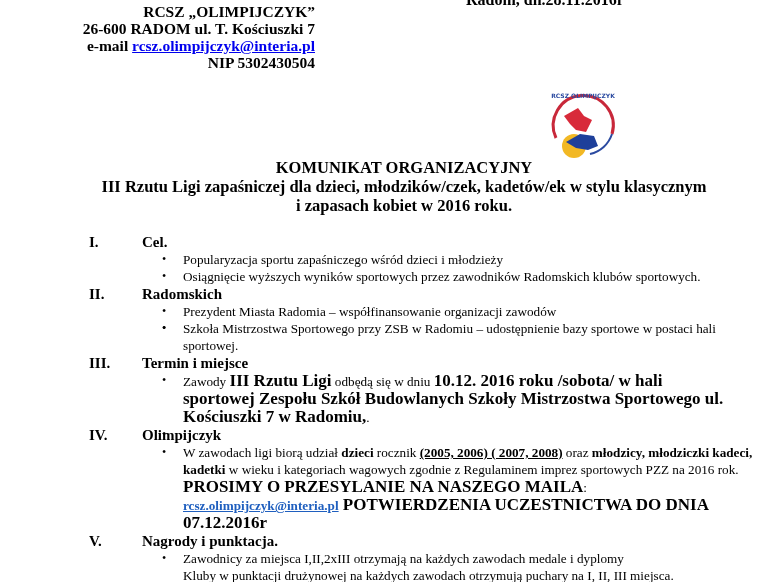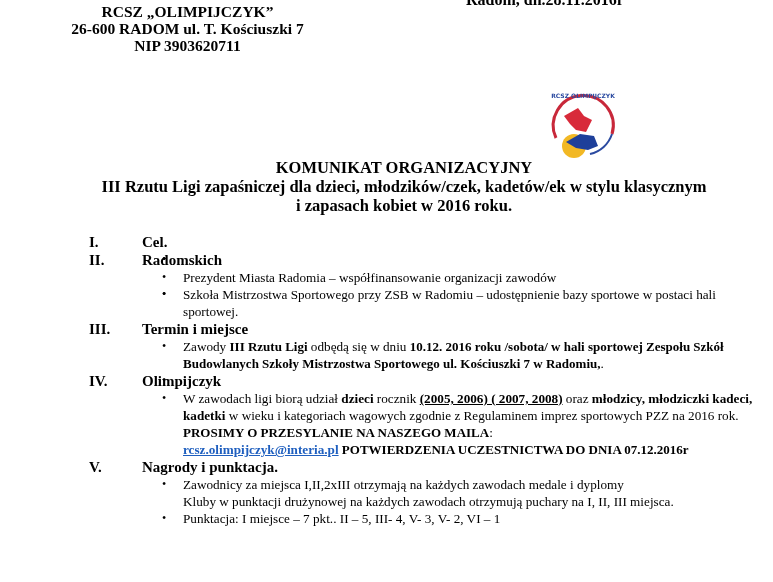--- a/index.html
+++ b/index.html
@@ -1,48 +1,52 @@
 <!DOCTYPE html>
 <html><head>
 <meta charset="utf-8">
 <style>
   html, body { margin:0; padding:0; background:#ffffff; }
   body { width:773px; height:582px; overflow:hidden; position:relative;
          font-family:"Liberation Serif", serif; color:#000; }
   .dateline { position:absolute; left:466px; top:-9px; font-size:16px; font-weight:bold; white-space:nowrap; }
-  .header { position:absolute; left:60px; top:3px; width:255px; text-align:center;
+  .header { position:absolute; left:60px; top:3px; width:255px; text-align:right;
             font-weight:bold; font-size:15.5px; line-height:17px; }
   .header a { color:#0000ee; text-decoration:underline; }
   .logo { position:absolute; left:546px; top:86px; width:74px; height:74px; }
   .title-block { position:absolute; left:0; top:158px; width:808px; text-align:center;
                  font-weight:bold; font-size:16.5px; line-height:19px; }
   .sections { position:absolute; left:0; top:233px; width:773px; }
   .section { position:relative; }
   .sec-head { display:flex; font-weight:bold; font-size:15px; line-height:18px; }
   .sec-num { width:53px; padding-left:89px; }
   .sec-title { }
   ul.bullets { list-style:none; margin:0; padding:0; }
   ul.bullets li { position:relative; padding-left:183px; padding-right:40px;
                   font-size:13.2px; line-height:17px; }
   ul.bullets li .dot { position:absolute; left:162px; top:0; font-size:12px; }
   .b { font-weight:bold; }
   .u { text-decoration:underline; }
   a.mail { color:#1f5fbf; text-decoration:underline; font-weight:bold; }
-  .b13 { font-size:13px; }
+  .b13 { font-size:17px; }
   .cont { display:block; }
 </style>
 </head>
 <body>
 
 <div class="dateline">Radom, dn.28.11.2016r</div>
 
 <div class="header">
   <div>RCSZ „OLIMPIJCZYK”</div>
   <div>26-600 RADOM  ul. T. Kościuszki 7</div>
-  <div>NIP 3903620711</div>
+  <div>
+    <span>e-mail</span>
+    <a>rcsz.olimpijczyk@interia.pl</a>
+  </div>
+  <div>NIP 5302430504</div>
 </div>
 
 <svg class="logo" viewBox="0 0 74 74">
   <path d="M10 52 A30 30 0 1 1 66 48" fill="none" stroke="#c8283a" stroke-width="3"></path>
   <path d="M66 48 A30 30 0 0 1 44 68" fill="none" stroke="#2b4aa0" stroke-width="2"></path>
   <circle cx="28" cy="60" r="12" fill="#f2b824"></circle>
   <path d="M18 30 L32 22 L38 30 L46 34 L40 46 L30 44 L24 38 Z" fill="#d82a3a"></path>
   <path d="M20 56 L34 48 L48 50 L52 60 L42 64 L30 62 Z" fill="#1e3f9a"></path>
   <text x="37" y="12" font-size="6" text-anchor="middle" fill="#2b4aa0" font-family="DejaVu Sans, sans-serif" font-weight="bold">RCSZ OLIMPIJCZYK</text>
 </svg>
@@ -54,22 +58,22 @@
 </div>
 
 <div class="sections">
 
   <div class="section">
     <div class="sec-head">
       <span class="sec-num">I.</span>
       <span class="sec-title">Cel.</span>
     </div>
     <ul class="bullets">
-      <li><span class="dot">•</span></li>
-      <li><span class="dot">•</span></li>
+      <li><span class="dot">•</span><span>Popularyzacja sportu zapaśniczego wśród dzieci i młodzieży</span></li>
+      <li><span class="dot">•</span><span>Osiągnięcie wyższych wyników sportowych przez zawodników Radomskich klubów sportowych.</span></li>
     </ul>
   </div>
 
   <div class="section">
     <div class="sec-head">
       <span class="sec-num">II.</span>
       <span class="sec-title">Radomskich</span>
     </div>
     <ul class="bullets">
       <li><span class="dot">•</span><span>Prezydent Miasta Radomia – współfinansowanie organizacji zawodów</span></li>

